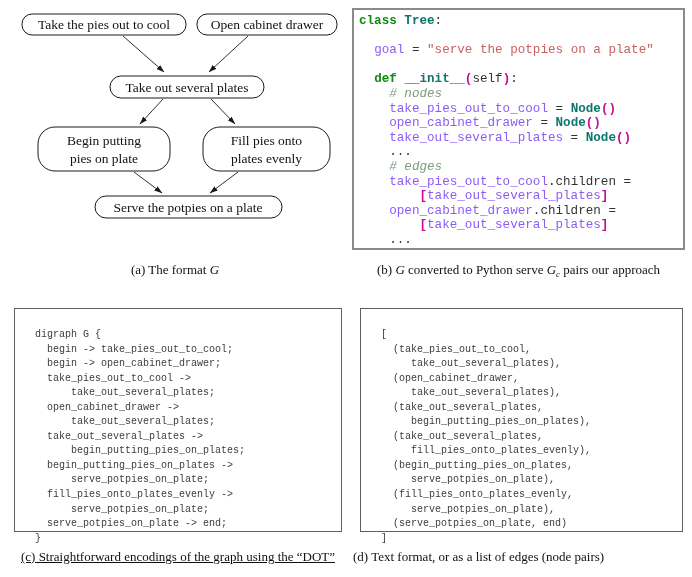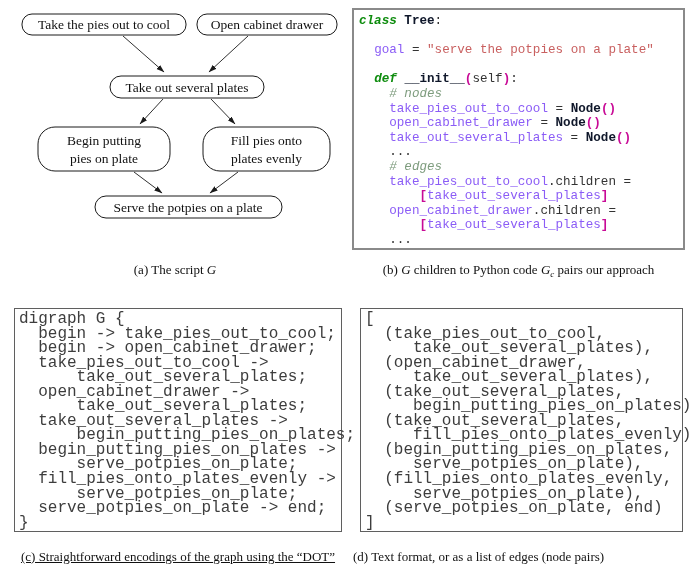--- a/index.html
+++ b/index.html
@@ -7,28 +7,28 @@
         font-family:"Liberation Serif", serif;color:#111;border-radius:22px;}
   .panel{position:absolute;box-sizing:border-box;background:#fff;}
   
   #flowchart{position:absolute;left:0;top:0;}
   #flowchart rect{fill:#ffffff;stroke:#1a1a1a;stroke-width:1;}
   #flowchart text{font-family:"Liberation Serif", serif;font-size:13.5px;fill:#111;text-anchor:middle;}
   #flowchart line{stroke:#1a1a1a;stroke-width:0.9;}
   
   .codebox{border:1.5px solid #5f5f5f;font-family:"Liberation Mono", monospace;
            color:#3d3d3d;}
-  .codebox pre{margin:0;padding:3px 4px;font:inherit;white-space:pre;
-               font-size:16px;line-height:14.55px;}
+  .codebox pre{margin:16px;padding:3px 4px;font:inherit;white-space:pre;
+               font-size:10px;line-height:14.55px;}
   #panel-b{border:2px solid #8a8a8a;}
   #panel-b .code-inner{padding:4px 5px;font-family:"Liberation Mono", monospace;
       font-size:12.6px;line-height:14.6px;white-space:pre;}
   .code-line{white-space:pre;}
-  .kw{color:#0e8c0e;font-weight:bold;font-style:italic;}
-  .cls{color:#0f172a;font-weight:bold;}
+  .kw{color:#0e8c0e;font-weight:bold;}
+  .cls{color:#0f766e;font-weight:bold;}
   .br{color:#c80a96;font-weight:bold;}
   .var{color:#8b5cf6;}
   .str{color:#c96060;}
   .cm{color:#7e9c7e;font-style:italic;}
   .pl{color:#333333;}
   
   .caption{position:absolute;font-size:13px;color:#111;}
   .cap-center{text-align:center;}
   .mathcal{font-style:italic;}
   .sub{font-size:9px;font-style:italic;vertical-align:-3px;}
@@ -80,24 +80,24 @@
       <rect x="95" y="196" width="187" height="22" rx="11"></rect>
       <text x="188" y="211.5">Serve the potpies on a plate</text>
     </g>
   </svg>
 
   <div id="panel-b" class="panel" style="left:352px;top:8px;width:333px;height:242px;">
     <div class="code-inner"><div class="code-line"><span class="kw">class</span><span class="pl"> </span><span class="cls">Tree</span><span class="pl">:</span></div><div class="code-line">&nbsp;</div><div class="code-line"><span class="pl">  </span><span class="var">goal</span><span class="pl"> = </span><span class="str">"serve the potpies on a plate"</span></div><div class="code-line">&nbsp;</div><div class="code-line"><span class="pl">  </span><span class="kw">def</span><span class="pl"> </span><span class="cls">__init__</span><span class="br">(</span><span class="pl">self</span><span class="br">)</span><span class="pl">:</span></div><div class="code-line"><span class="pl">    </span><span class="cm"># nodes</span></div><div class="code-line"><span class="pl">    </span><span class="var">take_pies_out_to_cool</span><span class="pl"> = </span><span class="cls">Node</span><span class="br">()</span></div><div class="code-line"><span class="pl">    </span><span class="var">open_cabinet_drawer</span><span class="pl"> = </span><span class="cls">Node</span><span class="br">()</span></div><div class="code-line"><span class="pl">    </span><span class="var">take_out_several_plates</span><span class="pl"> = </span><span class="cls">Node</span><span class="br">()</span></div><div class="code-line"><span class="pl">    ...</span></div><div class="code-line"><span class="pl">    </span><span class="cm"># edges</span></div><div class="code-line"><span class="pl">    </span><span class="var">take_pies_out_to_cool</span><span class="pl">.children =</span></div><div class="code-line"><span class="pl">        </span><span class="br">[</span><span class="var">take_out_several_plates</span><span class="br">]</span></div><div class="code-line"><span class="pl">    </span><span class="var">open_cabinet_drawer</span><span class="pl">.children =</span></div><div class="code-line"><span class="pl">        </span><span class="br">[</span><span class="var">take_out_several_plates</span><span class="br">]</span></div><div class="code-line"><span class="pl">    ...</span></div></div>
   </div>
 
   <div class="caption cap-center" style="left:0px;top:262px;width:350px;">
-    <span>(a) The script </span><span class="mathcal">G</span>
+    <span>(a) The format </span><span class="mathcal">G</span>
   </div>
   <div class="caption cap-center" style="left:352px;top:262px;width:333px;">
-    <span>(b) </span><span class="mathcal">G</span><span> children to Python code </span><span class="mathcal">G</span><span class="sub">c</span><span> pairs our approach</span>
+    <span>(b) </span><span class="mathcal">G</span><span> converted to Python serve </span><span class="mathcal">G</span><span class="sub">c</span><span> pairs our approach</span>
   </div>
 
   <div class="panel codebox" style="left:14px;top:308px;width:328px;height:224px;">
     <pre>digraph G {
   begin -&gt; take_pies_out_to_cool;
   begin -&gt; open_cabinet_drawer;
   take_pies_out_to_cool -&gt;
       take_out_several_plates;
   open_cabinet_drawer -&gt;
       take_out_several_plates;

